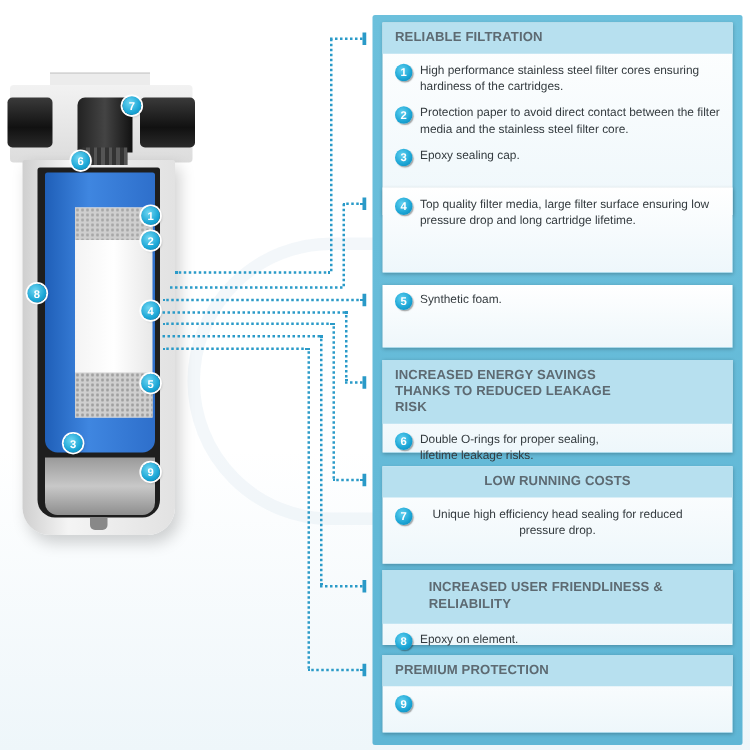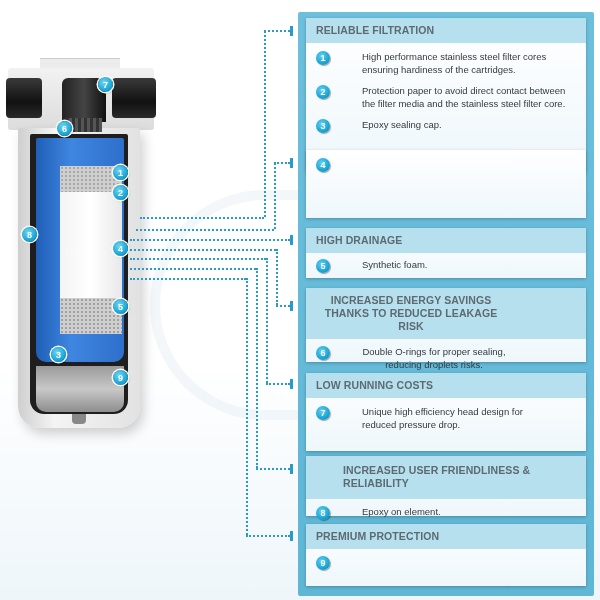--- a/index.html
+++ b/index.html
@@ -41,21 +41,21 @@
     }
     .badge {
       flex: 0 0 14px; width: 14px; height: 14px; border-radius: 50%;
       background: radial-gradient(circle at 40% 35%, #5fd0f0 0%, #1aa4d4 60%, #0b7fae 100%);
       color: #fff; font-size: 9px; font-weight: bold;
       display: flex; align-items: center; justify-content: center;
       margin-right: 6px; margin-top: 1px;
       box-shadow: 1px 1px 1px rgba(0,0,0,0.35);
     }
     .item-text {
-      font-size: 9.5px; line-height: 13px; color: #333a3e; margin-left: 26px;
+      font-size: 9.5px; line-height: 13px; color: #333a3e;
     }
     
     .dots-h { position: absolute; height: 0; border-top: 2px dotted #2a9ac8; }
     .dots-v { position: absolute; width: 0; border-left: 2px dotted #2a9ac8; }
     .cap { position: absolute; width: 3px; height: 10px; background: #2a9ac8; }
 
     
     .filter { position: absolute; left: 0; top: 0; width: 170px; height: 460px; }
     .head-top {
       position: absolute; left: 40px; top: 58px; width: 80px; height: 20px;
@@ -211,44 +211,44 @@
   </div>
   <div class="item">
     <span class="badge">3</span>
     <span class="item-text">Epoxy sealing cap.</span>
   </div>
 </div>
 
 <div class="box" style="top:150px;height:68px;">
   <div class="item" style="padding-top:7px;">
     <span class="badge">4</span>
+    <span class="item-text">Top quality filter media, large filter surface ensuring low pressure drop and long cartridge lifetime.</span>
   </div>
 </div>
 
 <div class="box" style="top:228px;height:50px;">
-  <div class="box-header">HIGH DRAINAGE</div>
   <div class="item" style="padding-top:5px;">
     <span class="badge">5</span>
     <span class="item-text">Synthetic foam.</span>
   </div>
 </div>
 
-<div class="box" style="top:288px;height:74px;text-align:center;">
+<div class="box" style="top:288px;height:74px;">
   <div class="box-header" style="padding-right:80px;">INCREASED ENERGY SAVINGS THANKS TO REDUCED LEAKAGE RISK</div>
   <div class="item" style="padding-top:6px;padding-right:80px;">
     <span class="badge">6</span>
-    <span class="item-text">Double O-rings for proper sealing, reducing droplets risks.</span>
-  </div>
-</div>
-
-<div class="box" style="top:373px;height:78px;">
+    <span class="item-text">Double O-rings for proper sealing, lifetime leakage risks.</span>
+  </div>
+</div>
+
+<div class="box" style="top:373px;height:78px;text-align:center;">
   <div class="box-header">LOW RUNNING COSTS</div>
   <div class="item" style="padding-top:7px;padding-right:30px;">
     <span class="badge">7</span>
-    <span class="item-text">Unique high efficiency head design for reduced pressure drop.</span>
+    <span class="item-text">Unique high efficiency head sealing for reduced pressure drop.</span>
   </div>
 </div>
 
 <div class="box" style="top:456px;height:60px;">
   <div class="box-header" style="padding-top:8px;padding-bottom:9px;padding-left:37px;">INCREASED USER FRIENDLINESS &amp; RELIABILITY</div>
   <div class="item" style="padding-top:6px;">
     <span class="badge">8</span>
     <span class="item-text">Epoxy on element.</span>
   </div>
 </div>

